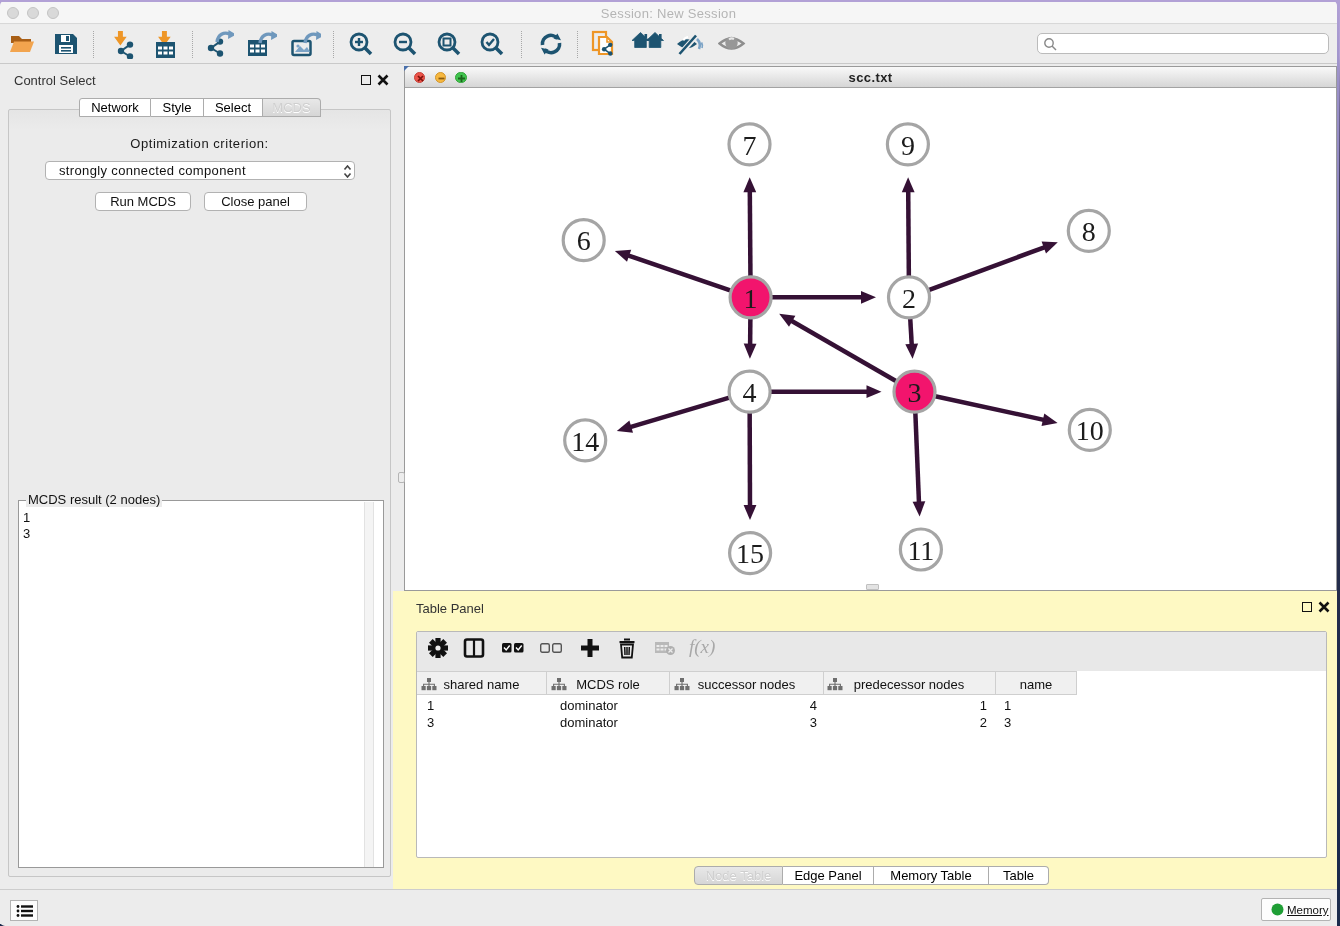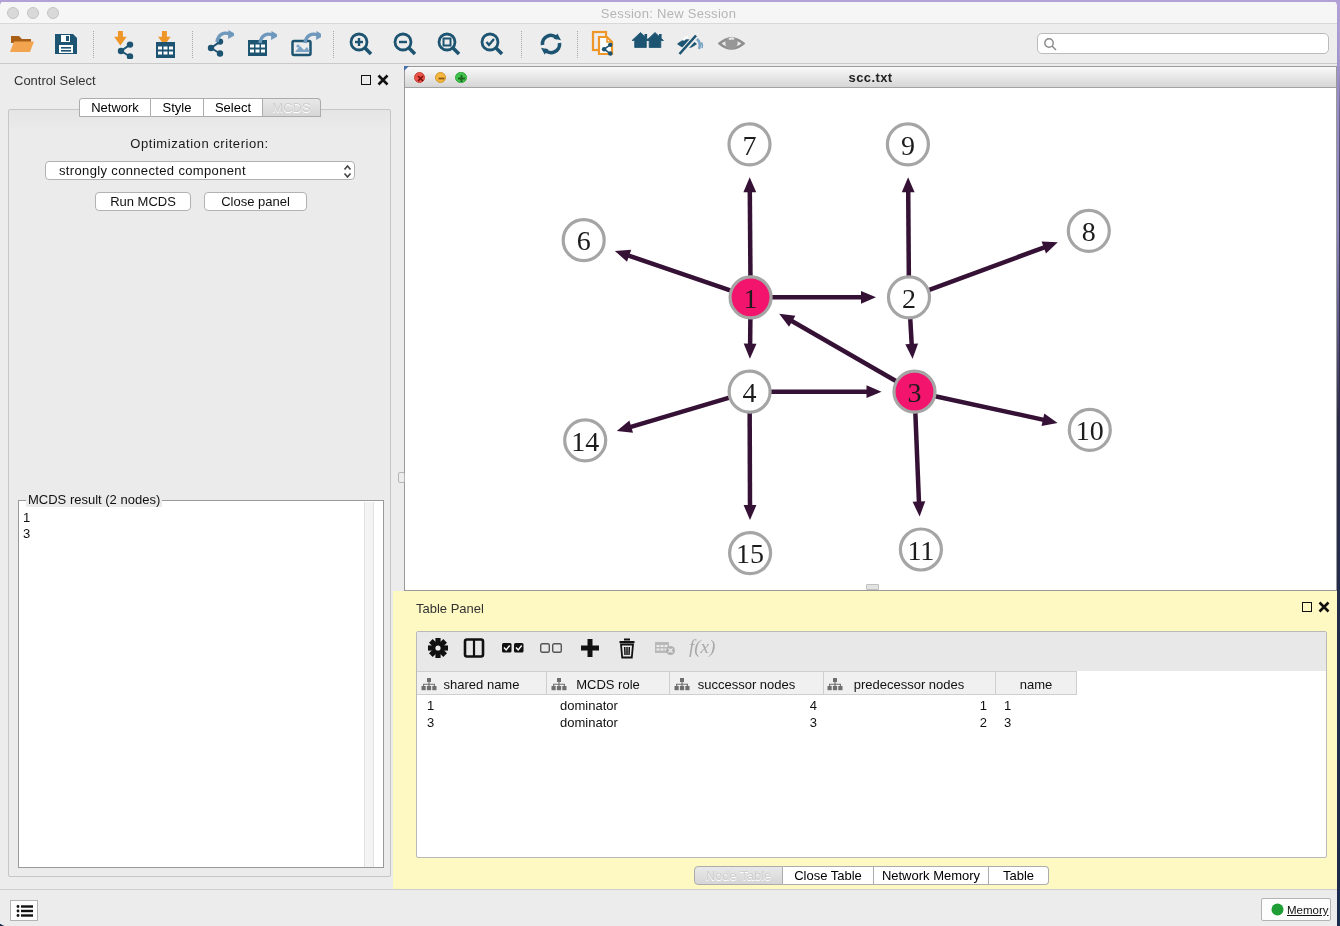--- a/index.html
+++ b/index.html
@@ -432,22 +432,22 @@
 <div class="tcell" style="left:510px; top:66px; width:60px; text-align:right;">1</div>
 <div class="tcell" style="left:587px; top:66px;">1</div>
 <div class="tcell" style="left:10px; top:82.5px;">3</div>
 <div class="tcell" style="left:143px; top:82.5px;">dominator</div>
 <div class="tcell" style="left:340px; top:82.5px; width:60px; text-align:right;">3</div>
 <div class="tcell" style="left:510px; top:82.5px; width:60px; text-align:right;">2</div>
 <div class="tcell" style="left:587px; top:82.5px;">3</div>
     </div>
     <div class="tabrow" style="left:301px; top:275px; height:20px;">
 <div class="tab first sel" style="width:89px; padding:0; border-radius:4px 0 0 4px;">Node Table</div>
-<div class="tab" style="width:91px; padding:0;">Close Table</div>
-<div class="tab" style="width:115px; padding:0;">Network Memory</div>
+<div class="tab" style="width:91px; padding:0;">Edge Panel</div>
+<div class="tab" style="width:115px; padding:0;">Memory Table</div>
 <div class="tab" style="width:60px; padding:0; border-radius:0 4px 4px 0;">Table</div>
 </div>
   </div>
   <div id="statusbar">
     <div id="listbtn">
         <svg class="abs" style="left:5px; top:3px;" width="17" height="14" viewBox="0 0 17 14">
           <g fill="#111">
             <circle cx="2" cy="2.5" r="1.4"></circle>
             <circle cx="2" cy="7" r="1.4"></circle>
             <circle cx="2" cy="11.5" r="1.4"></circle>

